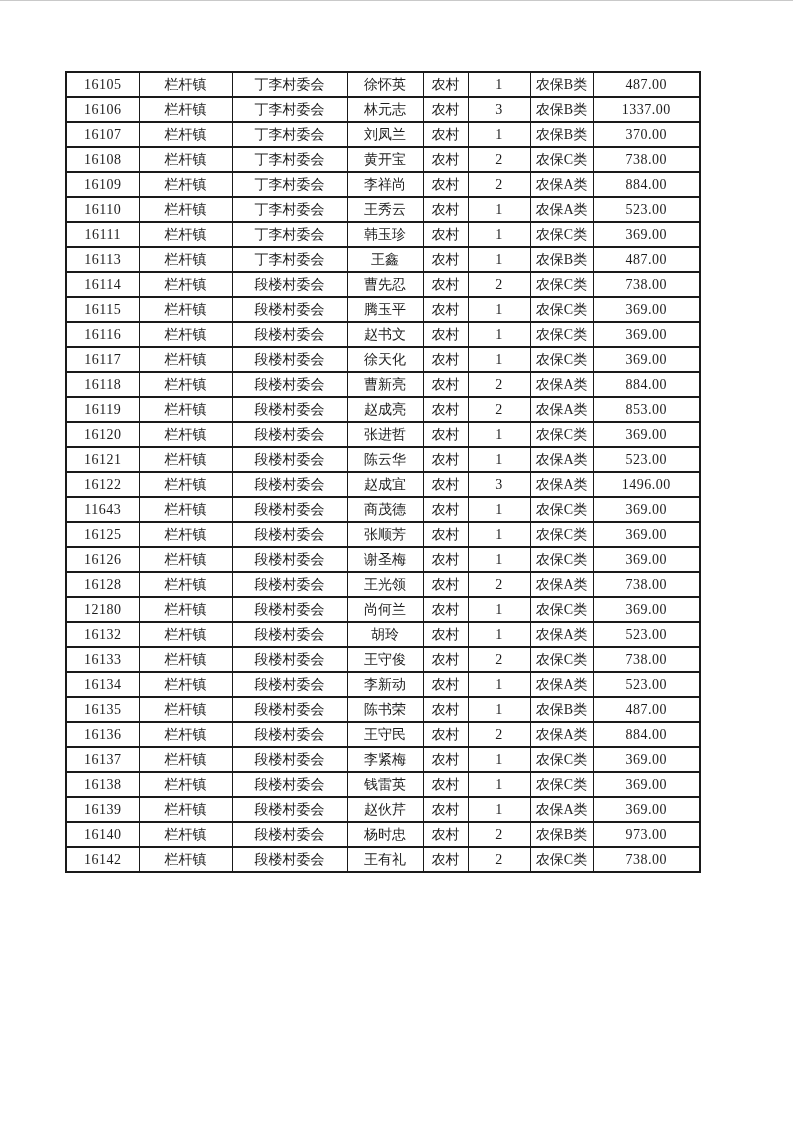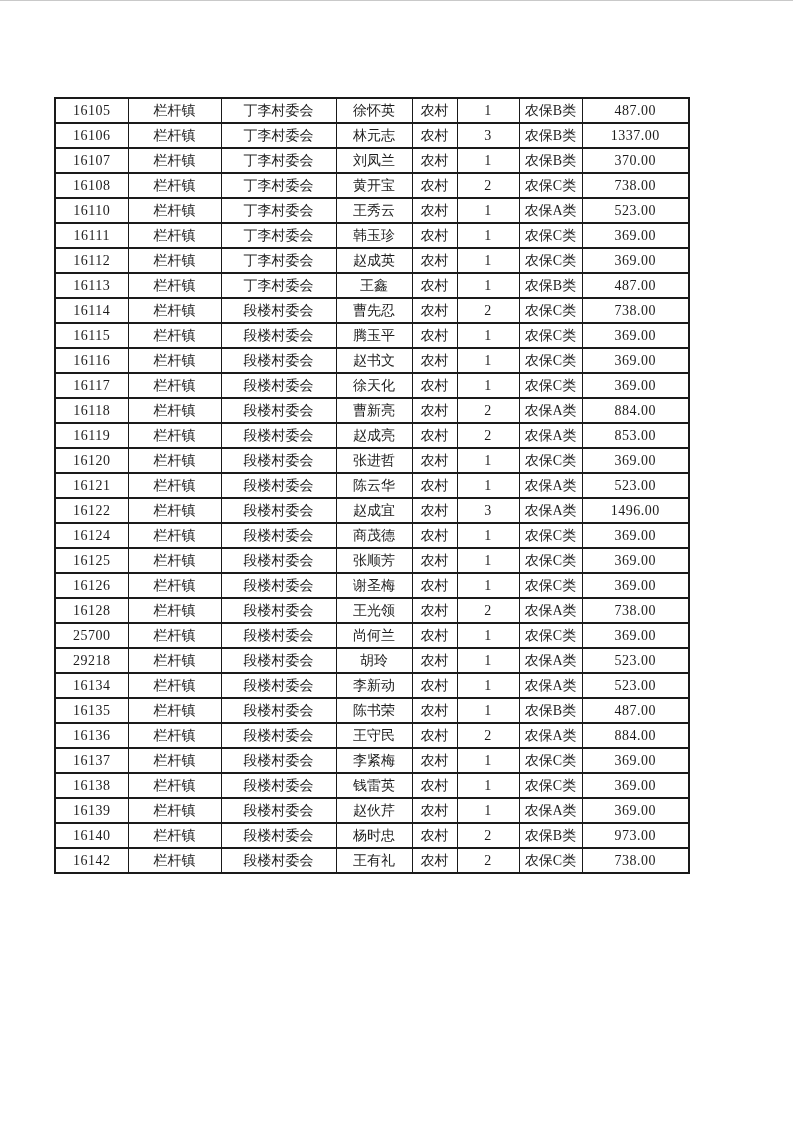--- a/index.html
+++ b/index.html
@@ -16,23 +16,22 @@
     overflow: hidden;
   }
   .scan-edge {
     position: absolute;
     top: 0; left: 0;
     width: 793px; height: 1px;
     background: #c9c9c9;
   }
   .sheet {
     position: absolute;
-    left: 54px;
+    left: 65px;
     top: 71px;
-    margin-top: 26px;
   }
   table.records {
     border-collapse: collapse;
     table-layout: fixed;
     width: 634px;
   }
   table.records td {
     border-left: 1px solid #1a1a1a;
     border-right: 1px solid #1a1a1a;
     border-top: 2px solid #1a1a1a;
@@ -107,50 +106,50 @@
           <td class="num">16108</td>
           <td>栏杆镇</td>
           <td>丁李村委会</td>
           <td>黄开宝</td>
           <td>农村</td>
           <td class="num">2</td>
           <td>农保C类</td>
           <td class="num">738.00</td>
         </tr>
         <tr>
+          <td class="num">16109</td>
+          <td>栏杆镇</td>
+          <td>丁李村委会</td>
+          <td>李祥尚</td>
+          <td>农村</td>
+          <td class="num">2</td>
+          <td>农保A类</td>
+          <td class="num">884.00</td>
+        </tr>
+        <tr>
           <td class="num">16110</td>
           <td>栏杆镇</td>
           <td>丁李村委会</td>
           <td>王秀云</td>
           <td>农村</td>
           <td class="num">1</td>
           <td>农保A类</td>
           <td class="num">523.00</td>
         </tr>
         <tr>
           <td class="num">16111</td>
           <td>栏杆镇</td>
           <td>丁李村委会</td>
           <td>韩玉珍</td>
           <td>农村</td>
           <td class="num">1</td>
           <td>农保C类</td>
           <td class="num">369.00</td>
         </tr>
         <tr>
-          <td class="num">16112</td>
-          <td>栏杆镇</td>
-          <td>丁李村委会</td>
-          <td>赵成英</td>
-          <td>农村</td>
-          <td class="num">1</td>
-          <td>农保C类</td>
-          <td class="num">369.00</td>
-        </tr>
-        <tr>
           <td class="num">16113</td>
           <td>栏杆镇</td>
           <td>丁李村委会</td>
           <td>王鑫</td>
           <td>农村</td>
           <td class="num">1</td>
           <td>农保B类</td>
           <td class="num">487.00</td>
         </tr>
         <tr>
@@ -237,21 +236,21 @@
           <td class="num">16122</td>
           <td>栏杆镇</td>
           <td>段楼村委会</td>
           <td>赵成宜</td>
           <td>农村</td>
           <td class="num">3</td>
           <td>农保A类</td>
           <td class="num">1496.00</td>
         </tr>
         <tr>
-          <td class="num">16124</td>
+          <td class="num">11643</td>
           <td>栏杆镇</td>
           <td>段楼村委会</td>
           <td>商茂德</td>
           <td>农村</td>
           <td class="num">1</td>
           <td>农保C类</td>
           <td class="num">369.00</td>
         </tr>
         <tr>
           <td class="num">16125</td>
@@ -277,38 +276,48 @@
           <td class="num">16128</td>
           <td>栏杆镇</td>
           <td>段楼村委会</td>
           <td>王光领</td>
           <td>农村</td>
           <td class="num">2</td>
           <td>农保A类</td>
           <td class="num">738.00</td>
         </tr>
         <tr>
-          <td class="num">25700</td>
+          <td class="num">12180</td>
           <td>栏杆镇</td>
           <td>段楼村委会</td>
           <td>尚何兰</td>
           <td>农村</td>
           <td class="num">1</td>
           <td>农保C类</td>
           <td class="num">369.00</td>
         </tr>
         <tr>
-          <td class="num">29218</td>
+          <td class="num">16132</td>
           <td>栏杆镇</td>
           <td>段楼村委会</td>
           <td>胡玲</td>
           <td>农村</td>
           <td class="num">1</td>
           <td>农保A类</td>
           <td class="num">523.00</td>
+        </tr>
+        <tr>
+          <td class="num">16133</td>
+          <td>栏杆镇</td>
+          <td>段楼村委会</td>
+          <td>王守俊</td>
+          <td>农村</td>
+          <td class="num">2</td>
+          <td>农保C类</td>
+          <td class="num">738.00</td>
         </tr>
         <tr>
           <td class="num">16134</td>
           <td>栏杆镇</td>
           <td>段楼村委会</td>
           <td>李新动</td>
           <td>农村</td>
           <td class="num">1</td>
           <td>农保A类</td>
           <td class="num">523.00</td>

